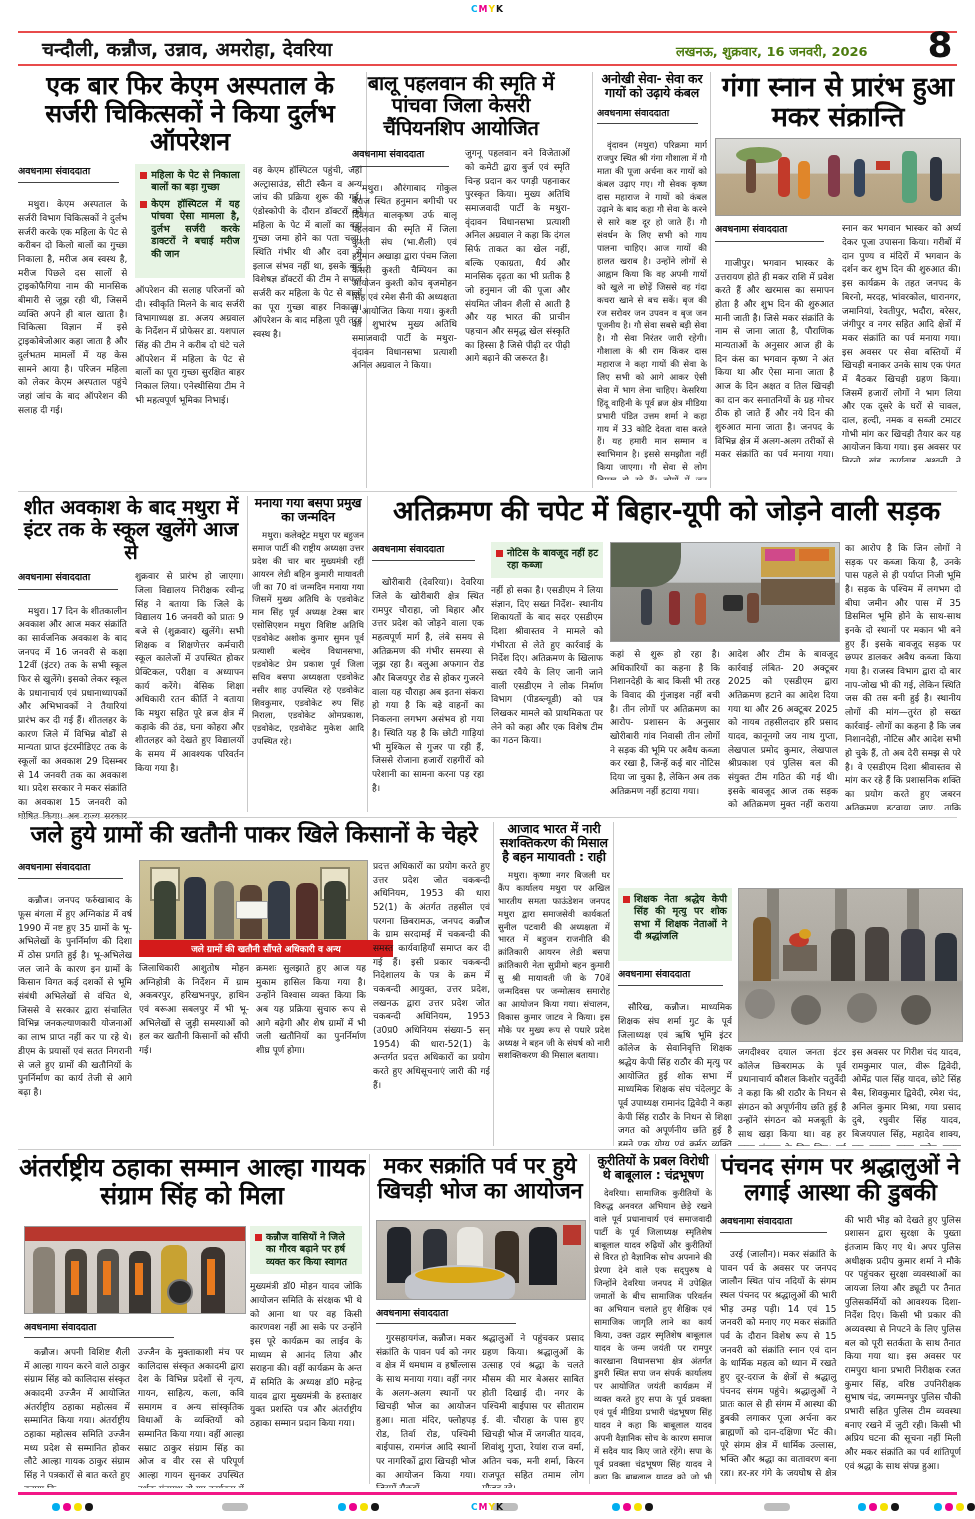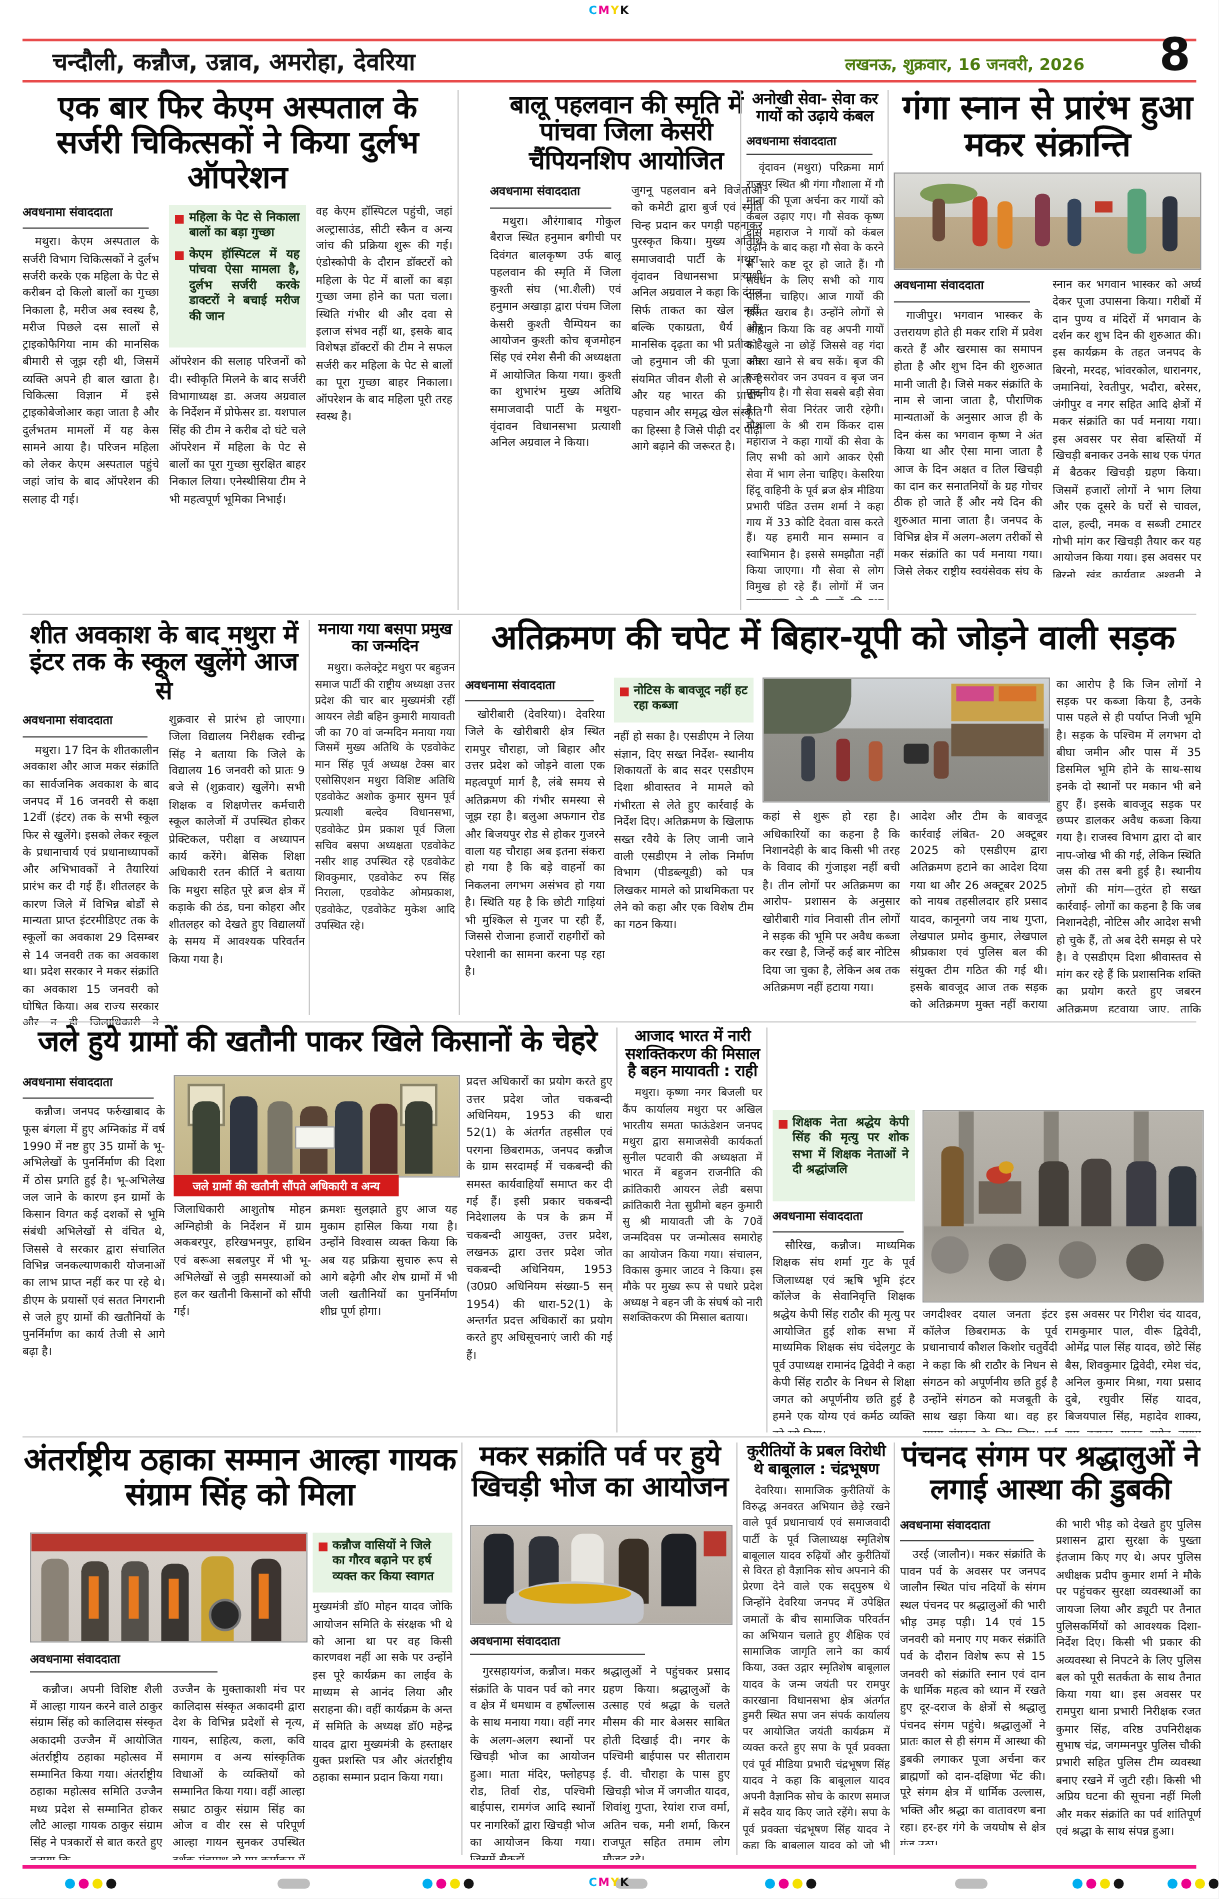--- a/index.html
+++ b/index.html
@@ -12,21 +12,21 @@
   .rule-red{position:absolute;left:18px;width:939px;height:2px;background:#e84b4b;}
   .editions{position:absolute;left:42px;top:36px;width:330px;font-size:19px;font-weight:bold;color:#151515;}
   .logo-box{position:absolute;left:425px;top:27px;width:168px;height:40px;background:linear-gradient(#e9e9e9,#cfcfcf);
             display:flex;align-items:center;justify-content:center;gap:2px;}
   .logo-box .logo-t{font-size:27px;font-weight:bold;color:#c8201f;}
   .dateline{position:absolute;left:676px;top:42px;width:230px;font-size:13px;font-weight:bold;color:#4d7c0f;}
   .pagenum{position:absolute;left:918px;top:24px;width:44px;font-size:36px;font-weight:bold;text-align:center;}
   
   .art{position:absolute;}
   .hl{font-weight:bold;color:#0a0a0a;text-align:center;line-height:1.12;letter-spacing:-0.2px;}
-  .byline{display:block;font-size:9.5px;font-weight:bold;border-bottom:1.4px solid #444;padding-bottom:4px;margin-bottom:5px;width:92%;}
+  .byline{display:block;font-size:9.5px;font-weight:bold;border-bottom:1.4px solid #444;padding-bottom:4px;margin-bottom:15px;width:92%;}
   .cols{display:flex;gap:8px;}
   .col{flex:1;font-size:9px;line-height:1.52;text-align:justify;overflow:hidden;}
   .col p{margin:0;text-indent:10px;}
   .small .col, .smallbody{font-size:8.6px;}
   .gbox{background:#e7f4e4;padding:5px 5px 6px 5px;margin-bottom:6px;}
   .gbox .bi{display:flex;gap:4px;margin-bottom:4px;font-size:9.6px;font-weight:bold;line-height:1.3;color:#102a10;}
   .gbox .sq{flex:0 0 auto;width:7px;height:7px;background:#d42222;margin-top:3px;}
   .vline{position:absolute;width:1px;background:#c9c9c9;}
   .hline{position:absolute;height:1px;background:#cccccc;left:18px;width:939px;}
   
@@ -75,21 +75,21 @@
         </div>
         <p style="text-indent:0">ऑपरेशन की सलाह परिजनों को दी। स्वीकृति मिलने के बाद सर्जरी विभागाध्यक्ष डा. अजय अग्रवाल के निर्देशन में प्रोफेसर डा. यशपाल सिंह की टीम ने करीब दो घंटे चले ऑपरेशन में महिला के पेट से बालों का पूरा गुच्छा सुरक्षित बाहर निकाल लिया। एनेस्थीसिया टीम ने भी महत्वपूर्ण भूमिका निभाई।</p>
       </div>
       <div class="col">
           <p style="text-indent:0">वह केएम हॉस्पिटल पहुंची, जहां अल्ट्रासाउंड, सीटी स्कैन व अन्य जांच की प्रक्रिया शुरू की गई। एंडोस्कोपी के दौरान डॉक्टरों को महिला के पेट में बालों का बड़ा गुच्छा जमा होने का पता चला। स्थिति गंभीर थी और दवा से इलाज संभव नहीं था, इसके बाद विशेषज्ञ डॉक्टरों की टीम ने सफल सर्जरी कर महिला के पेट से बालों का पूरा गुच्छा बाहर निकाला। ऑपरेशन के बाद महिला पूरी तरह स्वस्थ है।</p>
         </div>
     </div>
   </div>
   <div class="vline" style="left:366px;top:72px;height:416px"></div>
 
-  <div class="art" style="left:392px;top:72px;width:218px;height:416px">
+  <div class="art" style="left:352px;top:72px;width:218px;height:416px">
     <div class="hl" style="font-size:20px">बालू पहलवान की स्मृति में पांचवा जिला केसरी चैंपियनशिप आयोजित</div>
     <div class="cols" style="margin-top:8px;height:352px">
       <div class="col">
         <span class="byline">अवधनामा संवाददाता</span>
         <p>मथुरा। औरंगाबाद गोकुल बैराज स्थित हनुमान बगीची पर दिवंगत बालकृष्ण उर्फ बालू पहलवान की स्मृति में जिला कुश्ती संघ (भा.शैली) एवं हनुमान अखाड़ा द्वारा पंचम जिला केसरी कुश्ती चैम्पियन का आयोजन कुश्ती कोच बृजमोहन सिंह एवं रमेश सैनी की अध्यक्षता में आयोजित किया गया। कुश्ती का शुभारंभ मुख्य अतिथि समाजवादी पार्टी के मथुरा-वृंदावन विधानसभा प्रत्याशी अनिल अग्रवाल ने किया।</p>
       </div>
       <div class="col">
           <p style="text-indent:0">जुगनू पहलवान बने विजेताओं को कमेटी द्वारा बुर्ज एवं स्मृति चिन्ह प्रदान कर पगड़ी पहनाकर पुरस्कृत किया। मुख्य अतिथि समाजवादी पार्टी के मथुरा-वृंदावन विधानसभा प्रत्याशी अनिल अग्रवाल ने कहा कि दंगल सिर्फ ताकत का खेल नहीं, बल्कि एकाग्रता, धैर्य और मानसिक दृढ़ता का भी प्रतीक है जो हनुमान जी की पूजा और संयमित जीवन शैली से आती है और यह भारत की प्राचीन पहचान और समृद्ध खेल संस्कृति का हिस्सा है जिसे पीढ़ी दर पीढ़ी आगे बढ़ाने की जरूरत है।</p>
         </div>
     </div>
@@ -206,21 +206,21 @@
       <i style="left:180px;top:6px;width:26px;height:30px;background:#e8e2c8;border:2px solid #8a8468"></i>
       <i style="left:14px;top:20px;width:22px;height:58px;background:#3c4436;border-radius:8px 8px 0 0"></i>
       <i style="left:44px;top:16px;width:22px;height:62px;background:#2e3440;border-radius:8px 8px 0 0"></i>
       <i style="left:74px;top:20px;width:20px;height:58px;background:#7a7668;border-radius:8px 8px 0 0"></i>
       <i style="left:100px;top:24px;width:22px;height:54px;background:#5a4436;border-radius:8px 8px 0 0"></i>
       <i style="left:128px;top:20px;width:22px;height:58px;background:#343b46;border-radius:8px 8px 0 0"></i>
       <i style="left:156px;top:22px;width:22px;height:56px;background:#53302a;border-radius:8px 8px 0 0"></i>
       <i style="left:184px;top:20px;width:22px;height:58px;background:#3a3f34;border-radius:8px 8px 0 0"></i>
       <i style="left:96px;top:40px;width:30px;height:16px;background:#f4f4ee;border:1px solid #999"></i>
     </div>
-    <div class="cap-red" style="left:121px;top:118px;width:180px;height:17px">जले ग्रामों की खतौनी सौंपते अधिकारी व अन्य</div>
+    <div class="cap-red" style="left:121px;top:118px;width:254px;height:17px">जले ग्रामों की खतौनी सौंपते अधिकारी व अन्य</div>
     <div class="col" style="position:absolute;left:238px;top:140px;width:110px;height:184px">
         <p style="text-indent:0">क्रमशः सुलझाते हुए आज यह मुकाम हासिल किया गया है। उन्होंने विश्वास व्यक्त किया कि अब यह प्रक्रिया सुचारु रूप से आगे बढ़ेगी और शेष ग्रामों में भी जली खतौनियों का पुनर्निर्माण शीघ्र पूर्ण होगा।</p>
       </div>
     <div class="col" style="position:absolute;left:121px;top:140px;width:110px;height:184px">
         <p style="text-indent:0">जिलाधिकारी आशुतोष मोहन अग्निहोत्री के निर्देशन में ग्राम अकबरपुर, हरिखभनपुर, हाथिन एवं बरूआ सबलपुर में भी भू-अभिलेखों से जुड़ी समस्याओं को हल कर खतौनी किसानों को सौंपी गई।</p>
       </div>
     <div class="col" style="position:absolute;left:355px;top:38px;width:117px;height:286px">
         <p style="text-indent:0">प्रदत्त अधिकारों का प्रयोग करते हुए उत्तर प्रदेश जोत चकबन्दी अधिनियम, 1953 की धारा 52(1) के अंतर्गत तहसील एवं परगना छिबरामऊ, जनपद कन्नौज के ग्राम सरदामई में चकबन्दी की समस्त कार्यवाहियाँ समाप्त कर दी गई हैं। इसी प्रकार चकबन्दी निदेशालय के पत्र के क्रम में चकबन्दी आयुक्त, उत्तर प्रदेश, लखनऊ द्वारा उत्तर प्रदेश जोत चकबन्दी अधिनियम, 1953 (उ0प्र0 अधिनियम संख्या-5 सन् 1954) की धारा-52(1) के अन्तर्गत प्रदत्त अधिकारों का प्रयोग करते हुए अधिसूचनाएं जारी की गई हैं।</p>
       </div>
   </div>

